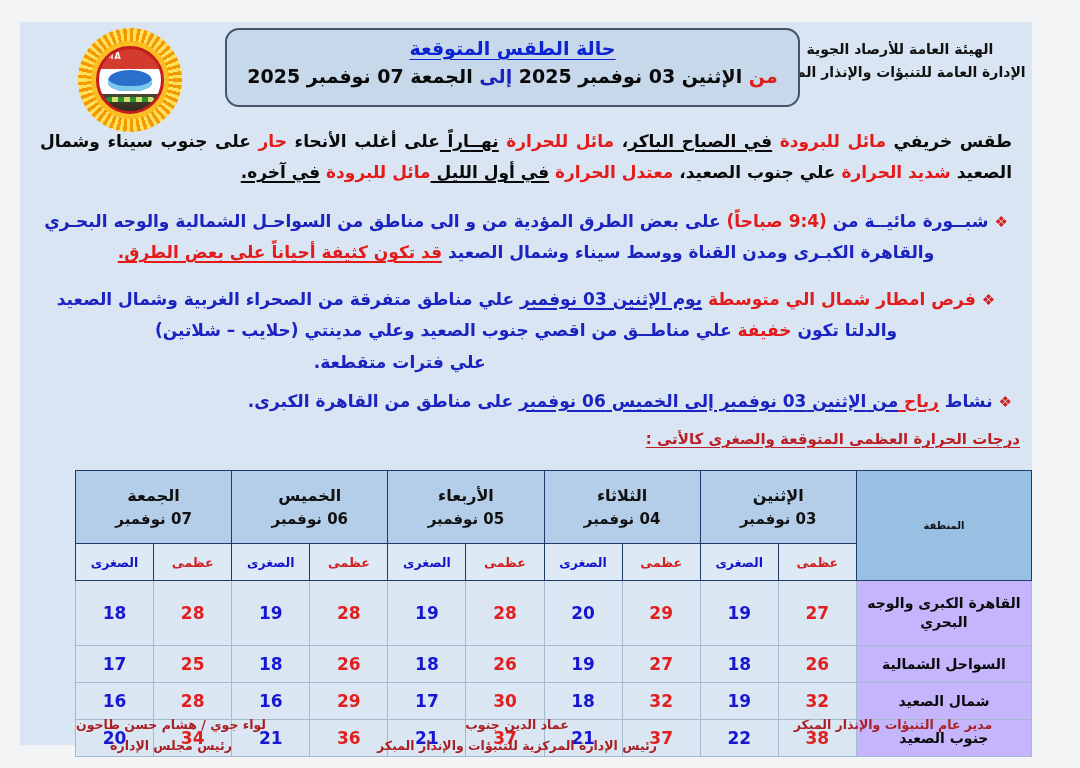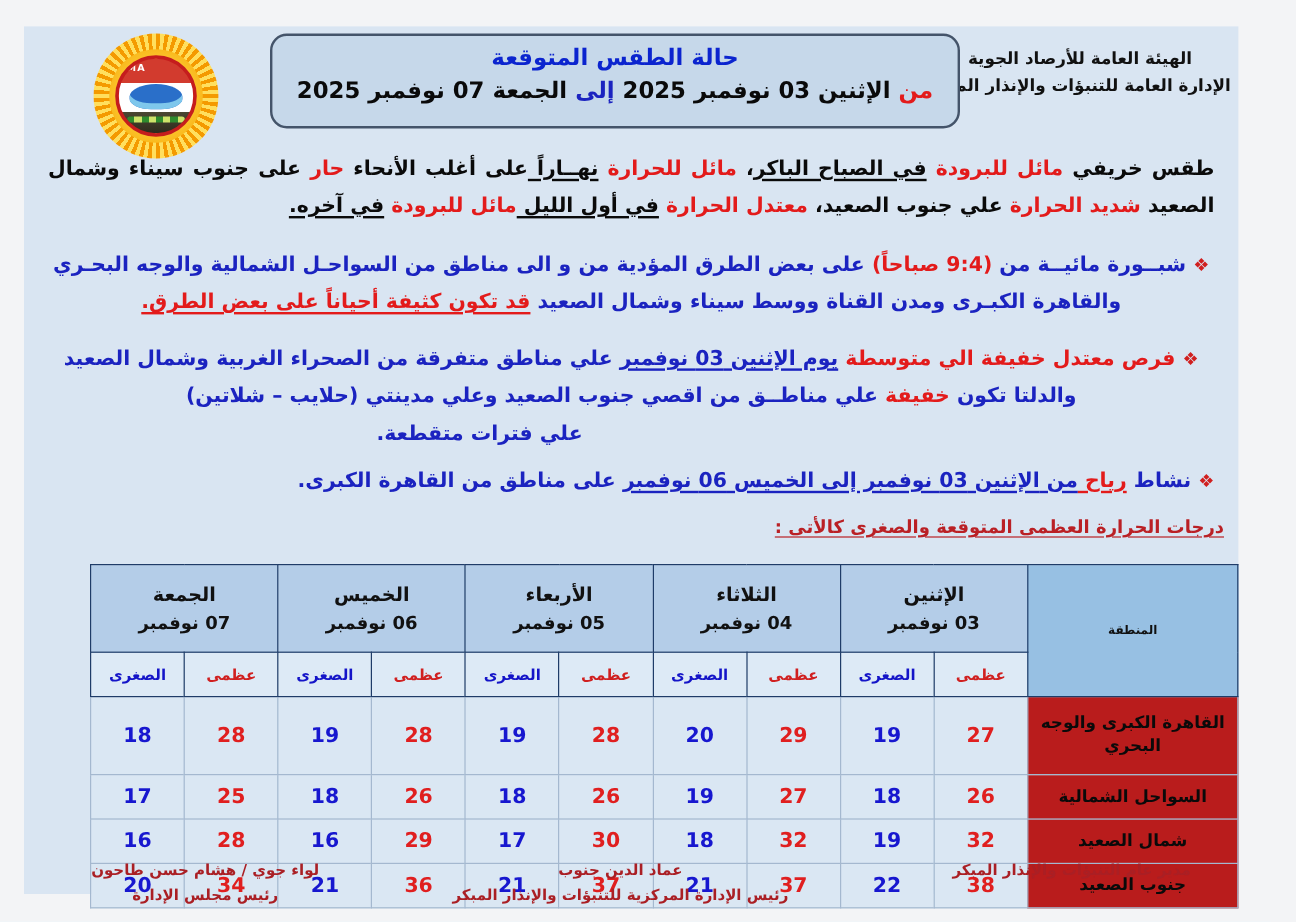--- a/index.html
+++ b/index.html
@@ -7,21 +7,21 @@
           font-family:"DejaVu Sans",sans-serif;}
   .doc{position:absolute;left:20px;top:22px;width:1012px;height:723px;background:#d9e5f2;
        direction:rtl;font-weight:700;color:#0a0a0a;}
 
   
   .org{position:absolute;right:6px;top:16px;width:252px;text-align:center;
        font-size:14px;line-height:1.65;color:#111;}
   .title-box{position:absolute;right:232px;top:6px;width:575px;height:79px;
              background:#c6d8ea;border:2.5px solid #44546a;border-radius:14px;
              box-sizing:border-box;text-align:center;padding-top:7px;}
-  .title-line{font-size:19px;color:#0b24cf;text-underline-offset:4px;}
+  .title-line{font-size:19px;color:#0b24cf;text-decoration:underline;text-underline-offset:4px;}
   .subtitle{font-size:19px;margin-top:6px;}
   .red{color:#e31b1b;}
   .blue{color:#1b23c0;}
   .black{color:#0a0a0a;}
   .u{text-decoration:underline;text-underline-offset:3px;text-decoration-thickness:1.5px;}
 
   
   .sun{position:absolute;left:52px;top:4px;width:116px;height:108px;}
   .rays{position:absolute;left:6px;top:2px;width:104px;height:104px;border-radius:50%;
         background:repeating-conic-gradient(from 0deg,#f49a00 0deg 4deg,#ffdf5e 4deg 8deg);}
@@ -56,21 +56,21 @@
   .temp-table col.c-val{width:78px;}
   .temp-table th,.temp-table td{padding:4px;}
   .temp-table thead th{border:1px solid #1f3c68;}
   .temp-table tbody td{border:1px solid #a4b8cf;}
   th.region-h{background:#97c0e3;font-size:10px;color:#111;}
   th.day-h{background:#b4cde8;height:64px;font-size:16px;color:#111;line-height:1.5;}
   .day-date{font-size:15px;}
   tr.subhead th{height:28px;background:#ddeaf6;font-size:12.5px;}
   th.sub-max{color:#d02020;}
   th.sub-min{color:#1414c8;}
-  td.region{background:#b91c1c;font-size:14px;line-height:1.35;padding:2px 1px;}
+  td.region{background:#c4b5fd;font-size:14px;line-height:1.35;padding:2px 1px;}
   td.tval{background:#dae7f3;font-size:17px;}
   tr.r-tall td{height:56px;}
   tr.r-std td{height:28px;margin-top:10px;}
   .tmax{color:#e01f1f;}
   .tmin{color:#1717cf;}
 
   
   .sig{position:absolute;top:692px;font-size:12.5px;line-height:1.7;color:#aa1f24;text-align:center;}
   .sig-right{right:24px;width:230px;}
   .sig-center{right:300px;width:430px;}
@@ -107,21 +107,21 @@
 
     <div class="para p1">
       <span class="black">طقس خريفي </span><span class="red">مائل للبرودة </span><span class="black u">في الصباح الباكر</span><span class="black">، </span><span class="red">مائل للحرارة </span><span class="black u">نهــاراً </span><span class="black">على أغلب الأنحاء </span><span class="red">حار </span><span class="black">على جنوب سيناء وشمال الصعيد </span><span class="red">شديد الحرارة </span><span class="black">علي جنوب الصعيد، </span><span class="red">معتدل الحرارة </span><span class="black u">في أول الليل </span><span class="red">مائل للبرودة </span><span class="black u">في آخره.</span>
     </div>
 
     <div class="para b2">
       <span class="bullet">❖</span><span class="blue">شبــورة مائيــة من </span><span class="red">(9:4 صباحاً)</span><span class="blue"> على بعض الطرق المؤدية من و الى مناطق من السواحـل الشمالية والوجه البحـري والقاهرة الكبـرى ومدن القناة ووسط سيناء وشمال الصعيد </span><span class="red u">قد تكون كثيفة أحياناً على بعض الطرق.</span>
     </div>
 
     <div class="para b3">
-      <span class="bullet">❖</span><span class="red">فرص معتدل خفيفة الي متوسطة </span><span class="blue u">يوم الإثنين 03 نوفمبر</span><span class="blue"> علي مناطق متفرقة من الصحراء الغربية وشمال الصعيد والدلتا تكون </span><span class="red">خفيفة </span><span class="blue">علي مناطــق من اقصي جنوب الصعيد وعلي مدينتي (حلايب – شلاتين)</span>
+      <span class="bullet">❖</span><span class="red">فرص امطار شمال الي متوسطة </span><span class="blue u">يوم الإثنين 03 نوفمبر</span><span class="blue"> علي مناطق متفرقة من الصحراء الغربية وشمال الصعيد والدلتا تكون </span><span class="red">خفيفة </span><span class="blue">علي مناطــق من اقصي جنوب الصعيد وعلي مدينتي (حلايب – شلاتين)</span>
       <span class="b3-last blue">علي فترات متقطعة.</span>
     </div>
 
     <div class="para b4">
       <span class="bullet">❖</span><span class="blue">نشاط </span><span class="red u">رياح </span><span class="blue u">من </span><span class="blue u">الإثنين 03 نوفمبر إلى الخميس 06 نوفمبر</span><span class="blue"> على مناطق من القاهرة الكبرى.</span>
     </div>
 
     <div class="caption">درجات الحرارة العظمى المتوقعة والصغرى كالأتى :</div>
 
     <table class="temp-table">

